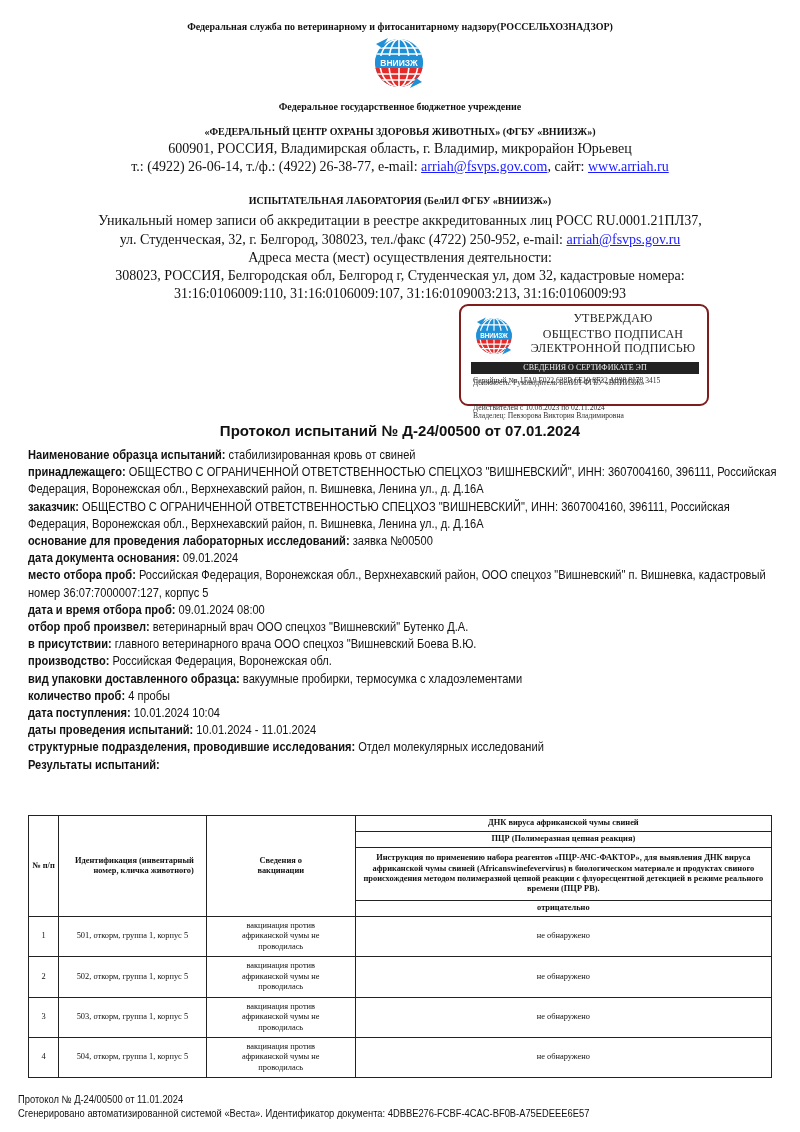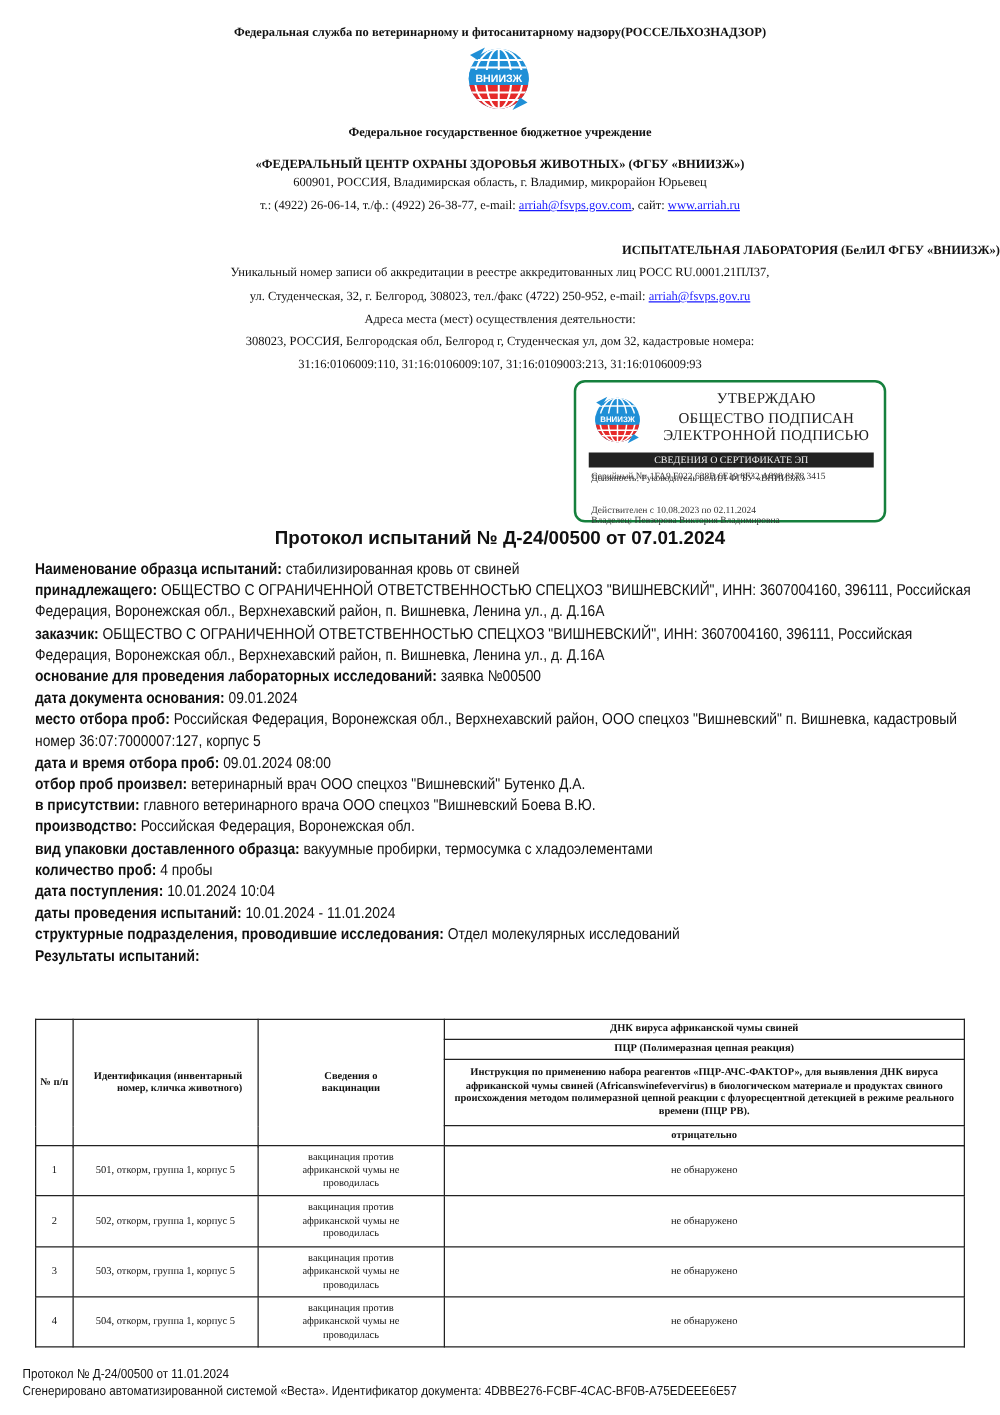--- a/index.html
+++ b/index.html
@@ -1,27 +1,27 @@
 <!DOCTYPE html>
 <html><head>
 <meta charset="utf-8">
 <style>
   html, body { margin: 0; padding: 0; background: #ffffff; }
   body { width: 800px; height: 1132px; position: relative; overflow: hidden;
          font-family: "Liberation Serif", "DejaVu Serif", serif; color: #111; }
   .abs { position: absolute; }
   .center { text-align: center; left: 0; width: 800px; }
   .hdr-bold { font-weight: bold; font-size: 10px; }
-  .hdr { font-size: 10px; }
+  .hdr { font-size: 14px; }
   a.lnk { color: #1a1aff; text-decoration: underline; }
 
   
   .logo { position: absolute; left: 368px; top: 34px; width: 62px; height: 58px; }
-  .stamp { position: absolute; left: 459px; top: 304px; width: 250px; height: 114px;
-           border: 2px solid #15803d; border-radius: 9px; box-sizing: border-box; }
+  .stamp { position: absolute; left: 459px; top: 304px; width: 250px; height: 102px;
+           border: 2px solid #7f1d1d; border-radius: 9px; box-sizing: border-box; }
   .stamp-logo { position: absolute; left: 10px; top: 8px; width: 46px; height: 44px; }
   .stamp-title { position: absolute; left: 60px; width: 184px; text-align: center;
                  font-size: 12px; letter-spacing: 0.2px; color: #222; line-height: 13px; }
   .stamp-bar { position: absolute; left: 10px; top: 56px; width: 228px; height: 12px;
                background: #222; color: #eee; font-size: 8px; text-align: center; line-height: 12px; }
   .stamp-line { position: absolute; left: 12px; font-size: 7.6px; color: #333; line-height: 9.4px; white-space: nowrap; }
 
   .doc-title { position: absolute; left: 0; width: 800px; top: 422px; text-align: center;
                font-size: 15px; font-weight: bold; font-family: "Liberation Sans Narrow","Liberation Sans", sans-serif; }
   .fields { position: absolute; left: 28px; top: 447px; width: 750px;
@@ -68,21 +68,21 @@
   </svg>
 </div>
 
 <div class="abs center hdr-bold" style="top:101px;">Федеральное государственное бюджетное учреждение</div>
 <div class="abs center hdr-bold" style="top:126px;">«ФЕДЕРАЛЬНЫЙ ЦЕНТР ОХРАНЫ ЗДОРОВЬЯ ЖИВОТНЫХ» (ФГБУ «ВНИИЗЖ»)</div>
 <div class="abs center hdr" style="top:141px;">600901, РОССИЯ, Владимирская область, г. Владимир, микрорайон Юрьевец</div>
 <div class="abs center hdr" style="top:159px;">
   <span>т.: (4922) 26-06-14, т./ф.: (4922) 26-38-77, e-mail: </span><a class="lnk">arriah@fsvps.gov.com</a><span>, сайт: </span><a class="lnk">www.arriah.ru</a>
 </div>
 
-<div class="abs center hdr-bold" style="top:195px;text-align:right;">ИСПЫТАТЕЛЬНАЯ ЛАБОРАТОРИЯ (БелИЛ ФГБУ «ВНИИЗЖ»)</div>
+<div class="abs center hdr-bold" style="top:195px;">ИСПЫТАТЕЛЬНАЯ ЛАБОРАТОРИЯ (БелИЛ ФГБУ «ВНИИЗЖ»)</div>
 <div class="abs center hdr" style="top:213px;">Уникальный номер записи об аккредитации в реестре аккредитованных лиц РОСС RU.0001.21ПЛ37,</div>
 <div class="abs center hdr" style="top:232px;font-family:Liberation Serif, serif;">
   <span>ул. Студенческая, 32, г. Белгород, 308023, тел./факс (4722) 250-952, e-mail: </span><a class="lnk">arriah@fsvps.gov.ru</a>
 </div>
 <div class="abs center hdr" style="top:250px;">Адреса места (мест) осуществления деятельности:</div>
 <div class="abs center hdr" style="top:268px;">308023, РОССИЯ, Белгородская обл, Белгород г, Студенческая ул, дом 32, кадастровые номера:</div>
 <div class="abs center hdr" style="top:286px;">31:16:0106009:110, 31:16:0106009:107, 31:16:0109003:213, 31:16:0106009:93</div>
 
 <div class="stamp">
   <div class="stamp-logo">

